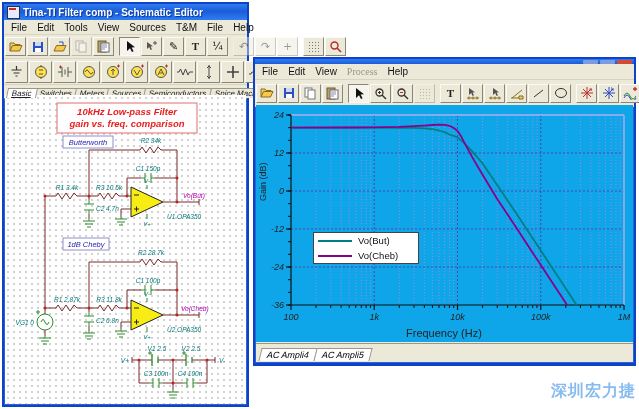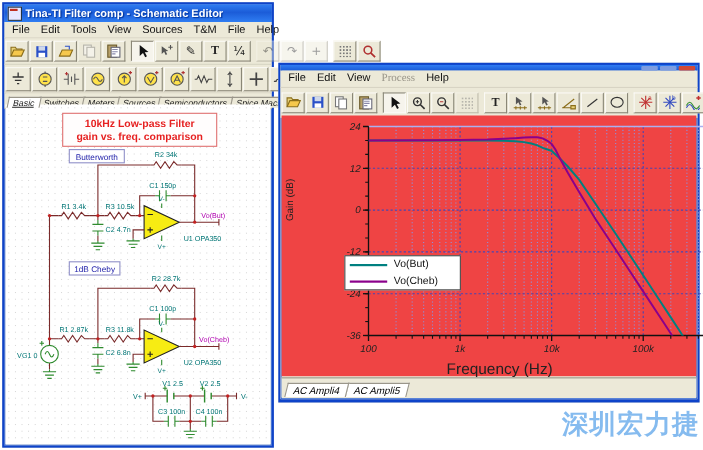--- a/index.html
+++ b/index.html
@@ -20,38 +20,38 @@
   .tb2 .tbtn{width:21px;height:20px;}
   .tbtn.pressed{border-color:#8a8777 #fbfaf6 #fbfaf6 #8a8777;background:#f6f4ec;}
   .tbtn.dis{opacity:.45;}
   .tbtn .glyph{font-size:11px;line-height:11px;color:#222;font-family:"DejaVu Sans",sans-serif;}
   .tbtn .glyph.serif{font-family:"Liberation Serif",serif;font-weight:bold;}
   .sep{width:4px;height:100%;flex:0 0 auto;}
   .gridico{width:11px;height:11px;background-image:radial-gradient(#777 0.8px,transparent 0.9px);background-size:3px 3px;}
   .tabrow{height:13px;display:flex;align-items:flex-end;background:#ECE9D8;padding-left:3px;border-bottom:1px solid #9a968a;}
   .tabrow .tab{font-size:8px;padding:0 4px;border:1px solid #9a968a;border-bottom:none;background:#ECE9D8;transform:skewX(-12deg);margin-right:-2px;color:#222;white-space:nowrap;}
   .tabrow .tab.active{background:#fff;text-decoration:underline;z-index:2;}
-  .canvas{position:absolute;left:1px;right:1px;top:91px;bottom:1px;background:#fff;background-image:radial-gradient(#cfcfcf 0.7px,transparent 0.8px);background-size:6px 6px;}
+  .canvas{position:absolute;left:1px;right:1px;top:91px;bottom:1px;background:#fff;background-image:radial-gradient(#cfcfcf 0.7px,transparent 0.8px);background-size:6px 6px;font-style:italic;}
   .canvas svg{position:absolute;left:0;top:0;}
   
   #rwin{left:253px;top:57px;width:379px;height:304px;border-width:2px 2px 3px 2px;}
   .slimtitle{height:5px;background:linear-gradient(180deg,#2f7df2,#1b5cd8);position:relative;}
   .slimtitle .wbtn{position:absolute;top:1px;width:15px;height:4px;border-radius:1px;}
-  .plotarea{position:absolute;left:1px;right:1px;top:46px;bottom:21px;background:#ef4444;padding-left:44px;}
+  .plotarea{position:absolute;left:1px;right:1px;top:46px;bottom:21px;background:#0ea5e9;}
   .ylab{position:absolute;left:2px;top:96px;font-size:9px;color:#222;transform:rotate(-90deg);transform-origin:left top;white-space:nowrap;}
-  .xlab{position:absolute;left:150px;top:222px;font-size:14px;color:#222;}
+  .xlab{position:absolute;left:150px;top:222px;font-size:11px;color:#222;}
   .legend{position:absolute;left:57px;top:127px;width:106px;height:32px;border:1px solid #444;background:#fff;display:flex;flex-direction:column;justify-content:center;gap:4px;padding:2px 4px;box-sizing:border-box;}
   .lrow{display:flex;align-items:center;gap:6px;}
   .lswatch{width:34px;height:0;border-top:2px solid;}
   .lrow span{font-size:9.5px;color:#111;}
   .tabrow2{position:absolute;left:1px;bottom:2px;height:17px;display:flex;align-items:flex-end;padding-left:4px;background:#ECE9D8;right:1px;border-top:1px solid #9a968a;}
   .tabrow2 .tab{font-size:9px;padding:1px 6px;border:1px solid #9a968a;border-bottom:none;background:#fff;transform:skewX(-14deg);margin-right:-1px;white-space:nowrap;}
   .tabrow2 .tab.active{font-weight:normal;z-index:2;}
   
-  .watermark{position:absolute;right:3px;bottom:7px;font-size:24px;font-weight:bold;color:#85BBEF;letter-spacing:1px;}
+  .watermark{position:absolute;right:3px;bottom:7px;font-size:16px;font-weight:bold;color:#85BBEF;letter-spacing:1px;}
   
   .tbtn svg{display:block;}
 </style>
 </head>
 <body>
 
 <div class="win" id="lwin">
   <div class="titlebar">
     <span class="appico"></span>
     <span class="ttext">Tina-TI Filter comp - Schematic Editor</span>

